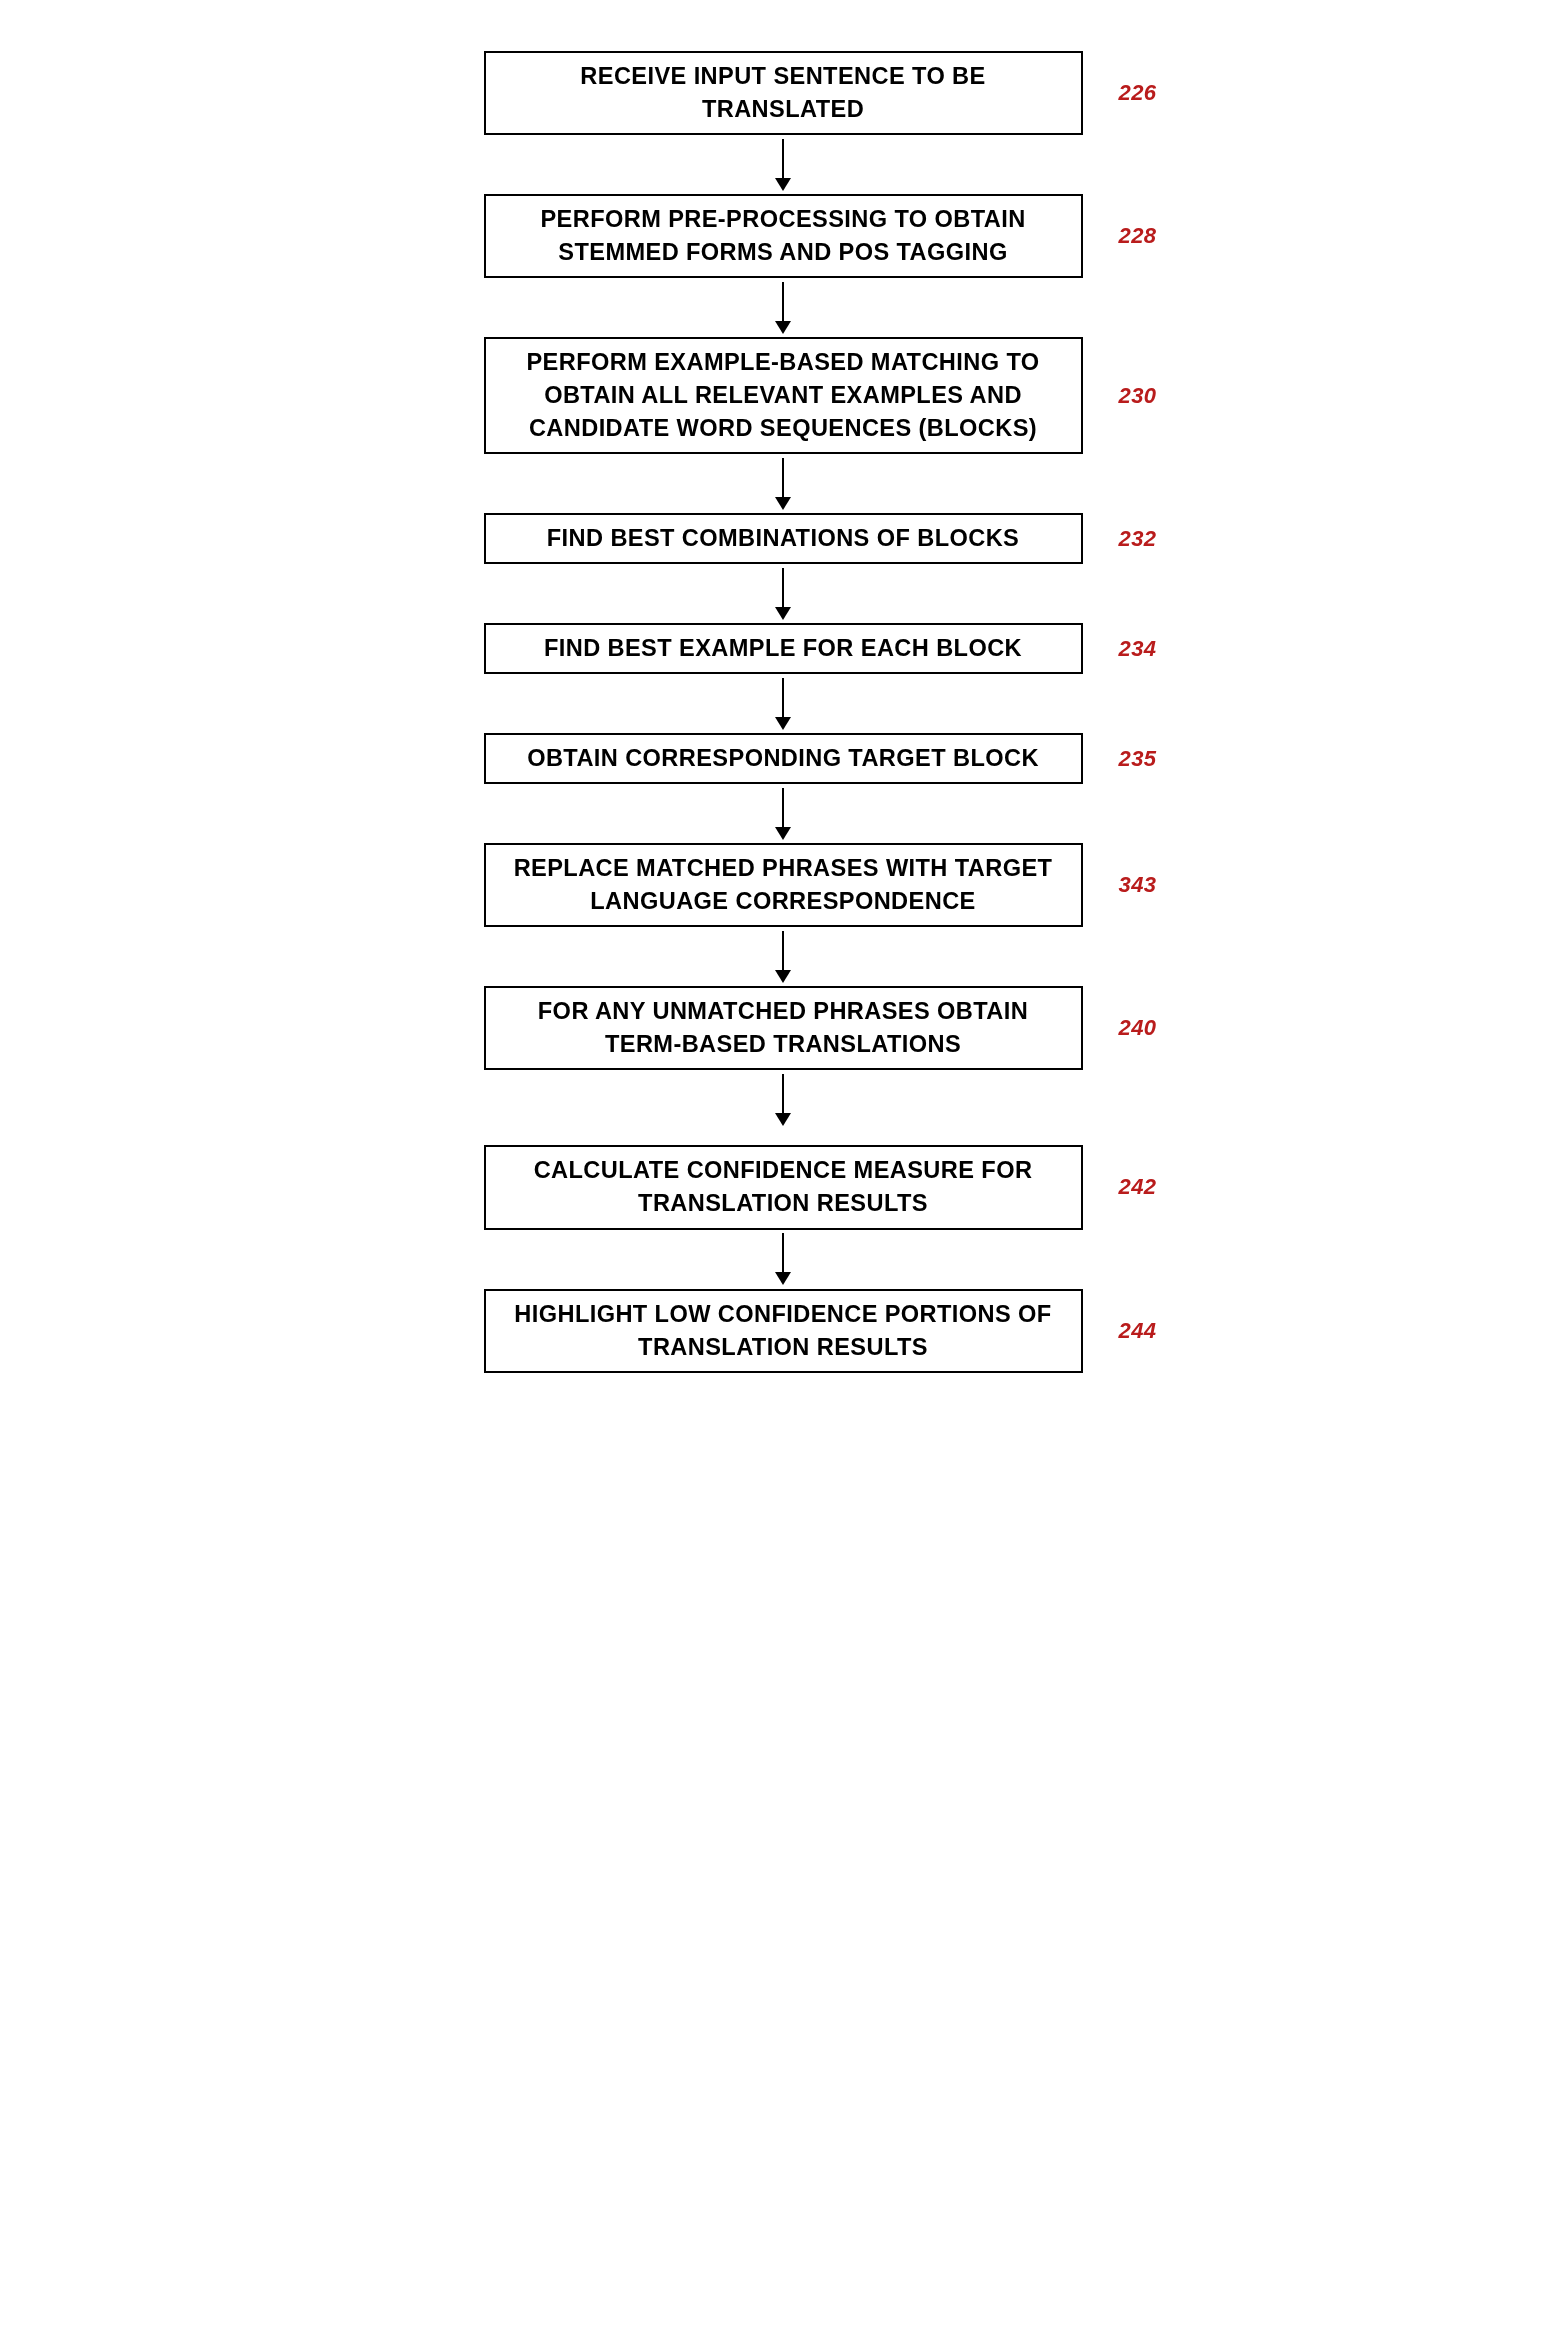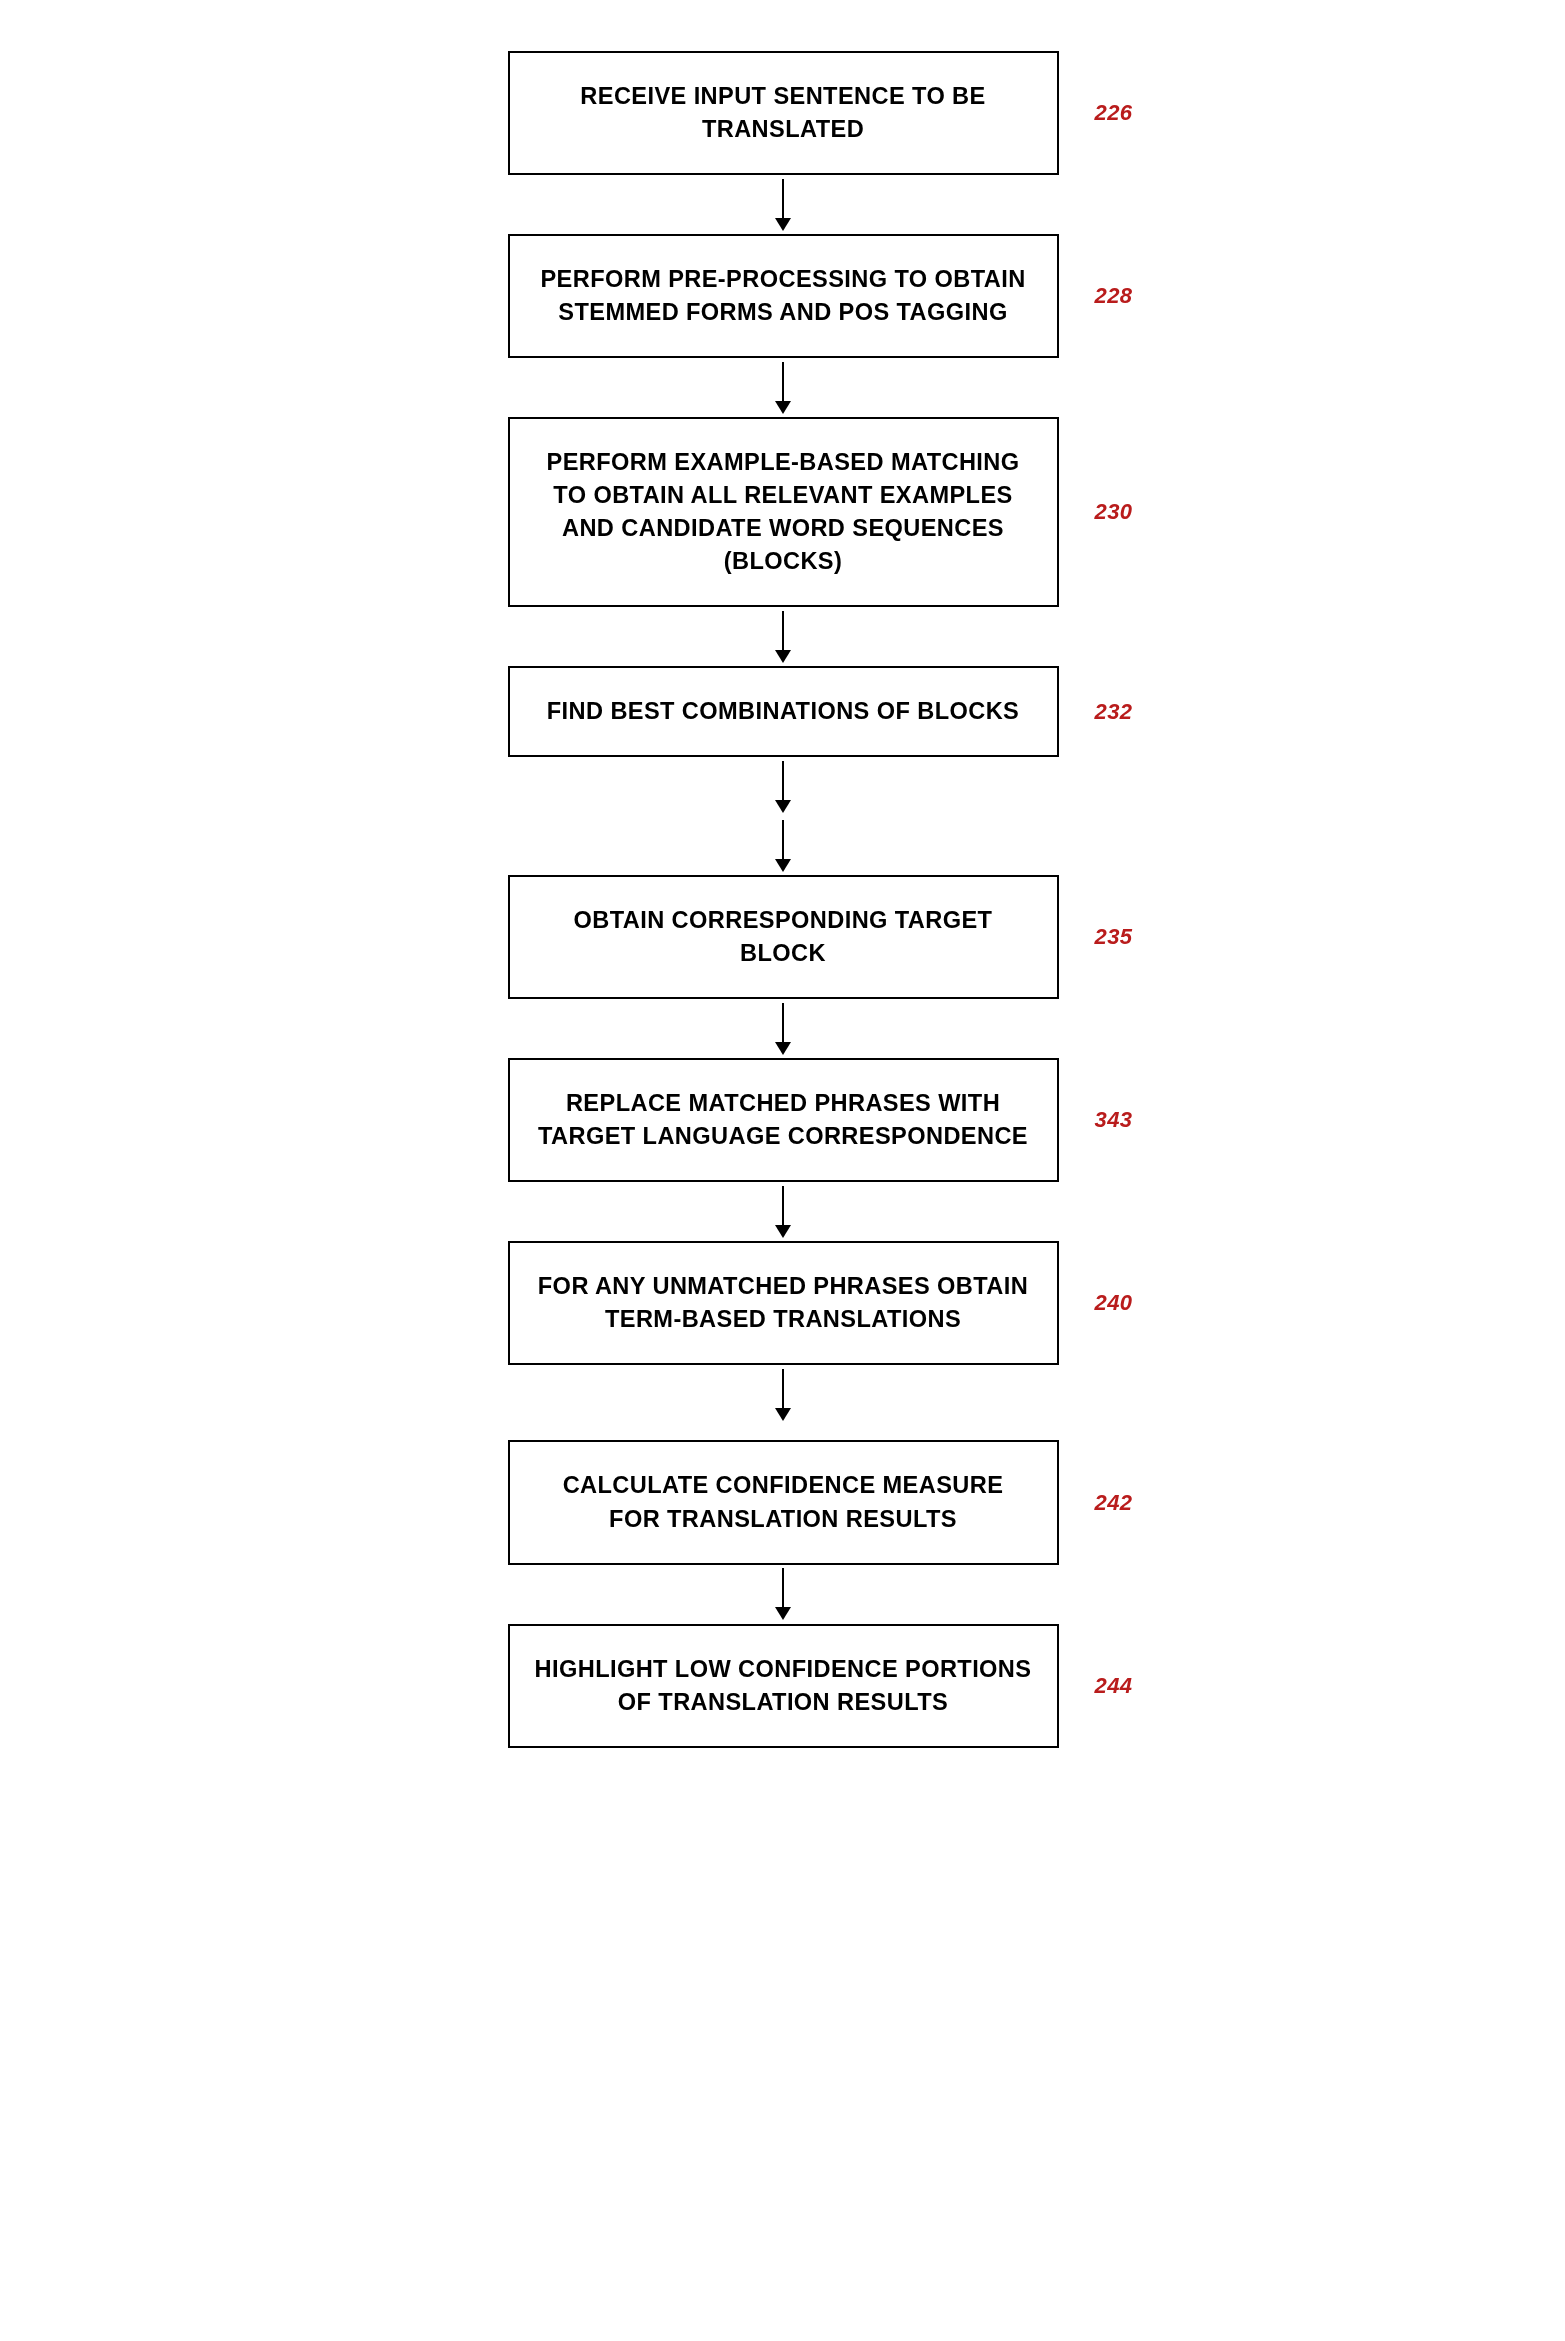--- a/index.html
+++ b/index.html
@@ -26,22 +26,22 @@
       width: 100%;
       margin-bottom: 0;
     }
     .box {
       border: 2.1px solid #000;
       background: #fff;
       text-align: center;
       font-size: 23.6px;
       font-weight: bold;
       letter-spacing: 0.4px;
-      padding: 27px 25px;
-      width: 551px;
+      padding: 7px 25px;
+      width: 599px;
       line-height: 1.4;
       position: relative;
       z-index: 2;
     }
     .ref-label {
       position: absolute;
       right: -76px;
       top: 50%;
       transform: translateY(-50%);
       font-size: 22px;
@@ -112,20 +112,23 @@
     </div>
     <div class="step-row">
       <div class="box" style="position: relative;">FIND BEST COMBINATIONS OF BLOCKS<span class="ref-label">232</span></div>
     </div>
     <div class="arrow-container">
       <div class="arrow-down">
         <div class="arrow-line"></div>
         <div class="arrow-head"></div>
       </div>
     </div>
+    <div class="step-row">
+      <div class="box" style="position: relative;">FIND BEST EXAMPLE FOR EACH BLOCK<span class="ref-label">234</span></div>
+    </div>
     <div class="arrow-container">
       <div class="arrow-down">
         <div class="arrow-line"></div>
         <div class="arrow-head"></div>
       </div>
     </div>
     <div class="step-row">
       <div class="box" style="position: relative;">OBTAIN CORRESPONDING
 TARGET BLOCK<span class="ref-label">235</span></div>
     </div>

